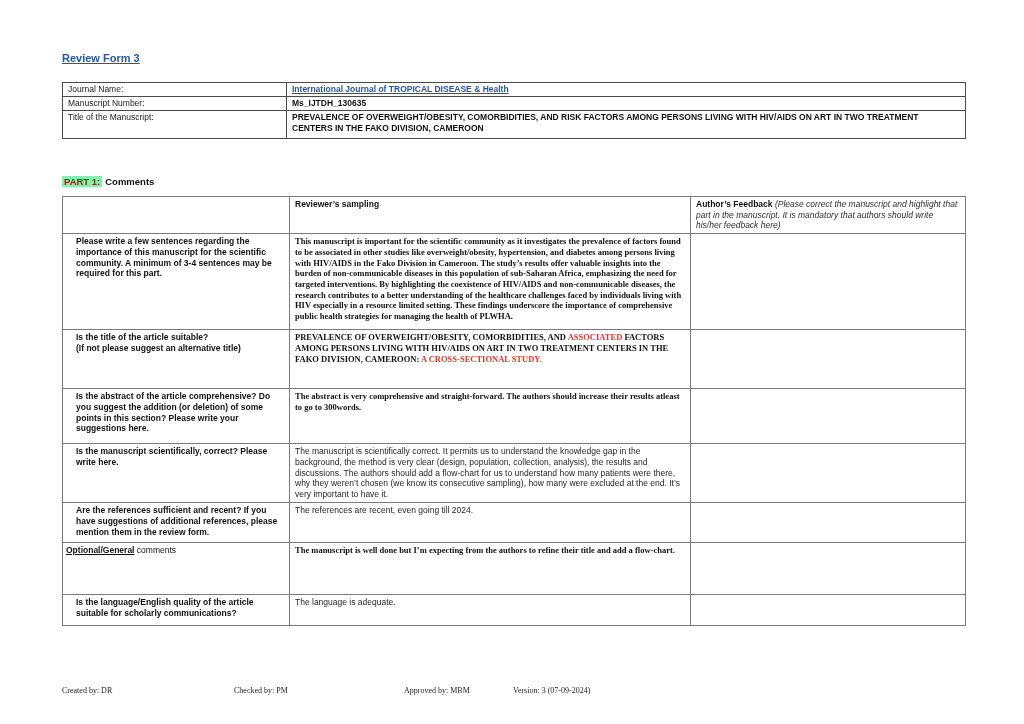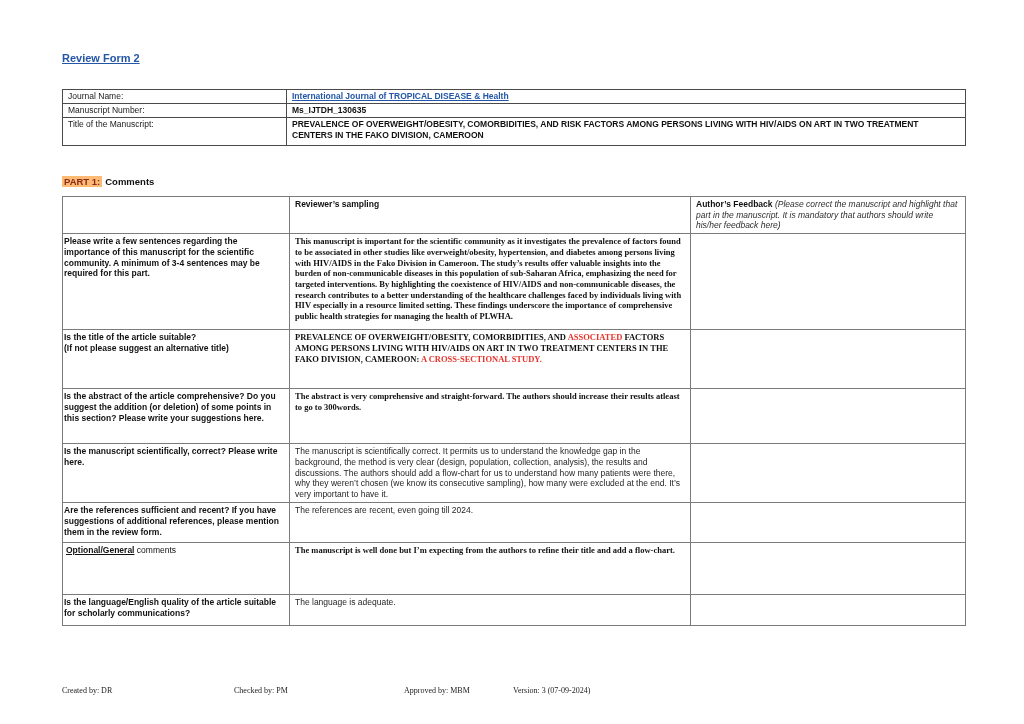--- a/index.html
+++ b/index.html
@@ -9,54 +9,54 @@
     -webkit-font-smoothing:antialiased;
   }
   .abs{position:absolute;}
   
   .doc-title{
     left:62px;top:52px;font-size:11px;font-weight:700;
     color:#2356a7;text-decoration:underline;
   }
   
   table{border-collapse:collapse;table-layout:fixed;}
-  .info{left:62px;top:89px;width:903px;}
+  .info{left:62px;top:82px;width:903px;}
   .info td{
     border:1px solid #4a4a4a;padding:1px 5px;vertical-align:top;
     font-size:8.5px;line-height:11px;
   }
   .info .lbl{font-weight:400;color:#1a1a1a;}
   .info .val{font-weight:700;}
   .link{color:#2356a7;text-decoration:underline;cursor:pointer;}
   
   .part1{left:62px;top:176px;font-size:9.5px;font-weight:700;}
-  .part1 .badge{background:#fdba74;color:#8a2a1b;padding:0 2px;}
+  .part1 .badge{background:#86efac;color:#8a2a1b;padding:0 2px;}
   .part1 .lbl{color:#111;margin-left:3px;}
   
   .main{left:62px;top:196px;width:903px;}
   .main td{
     border:1px solid #7b7b7b;padding:2px 5px;vertical-align:top;
     font-size:8.5px;line-height:10.7px;
   }
-  .main .q{font-weight:700;padding-left:1px;padding-right:8px;}
+  .main .q{font-weight:700;padding-left:13px;padding-right:8px;}
   .main .q0{font-weight:400;padding-left:3px;}
   .main .hdr{font-weight:700;}
   .main .note{font-weight:400;font-style:italic;color:#2e2e2e;}
   .c-bold{font-weight:700;font-family:Liberation Serif, serif;}
   .c-reg{font-weight:400;color:#1f1f1f;}
   .red{color:#e5332a;}
   .prewrap{white-space:pre-line;}
   .u-bold{font-weight:700;text-decoration:underline;}
   
   .foot{font-family:"Liberation Serif","DejaVu Serif",serif;font-size:8px;color:#222;top:686px;}
 </style>
 </head>
 <body>
 
-<div class="abs doc-title">Review Form 2</div>
+<div class="abs doc-title">Review Form 3</div>
 
 <table class="abs info">
   <colgroup>
       <col style="width:224px">
       <col style="width:679px">
     </colgroup>
   <tbody>
       <tr style="height:14px">
     <td class="lbl">Journal Name:</td>
     <td class="val"><span class="link">International Journal of TROPICAL DISEASE &amp; Health</span></td>

